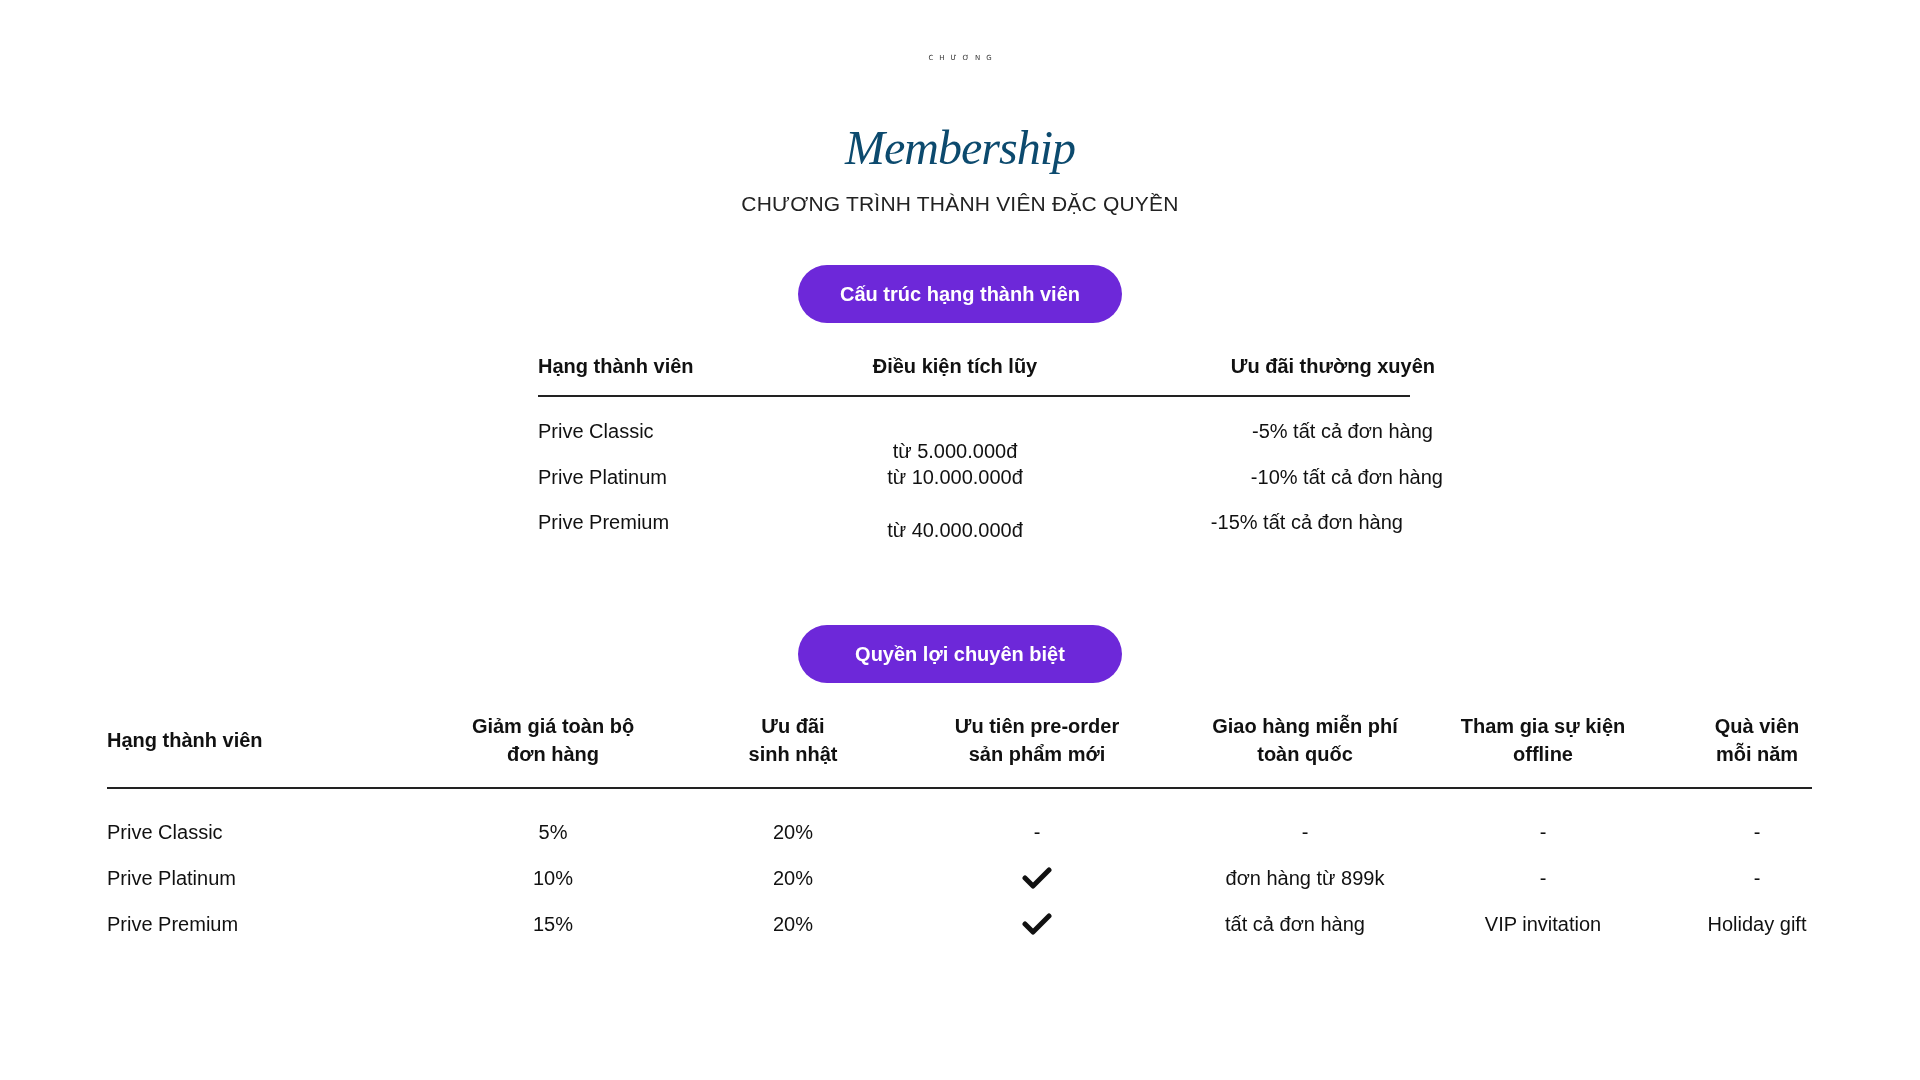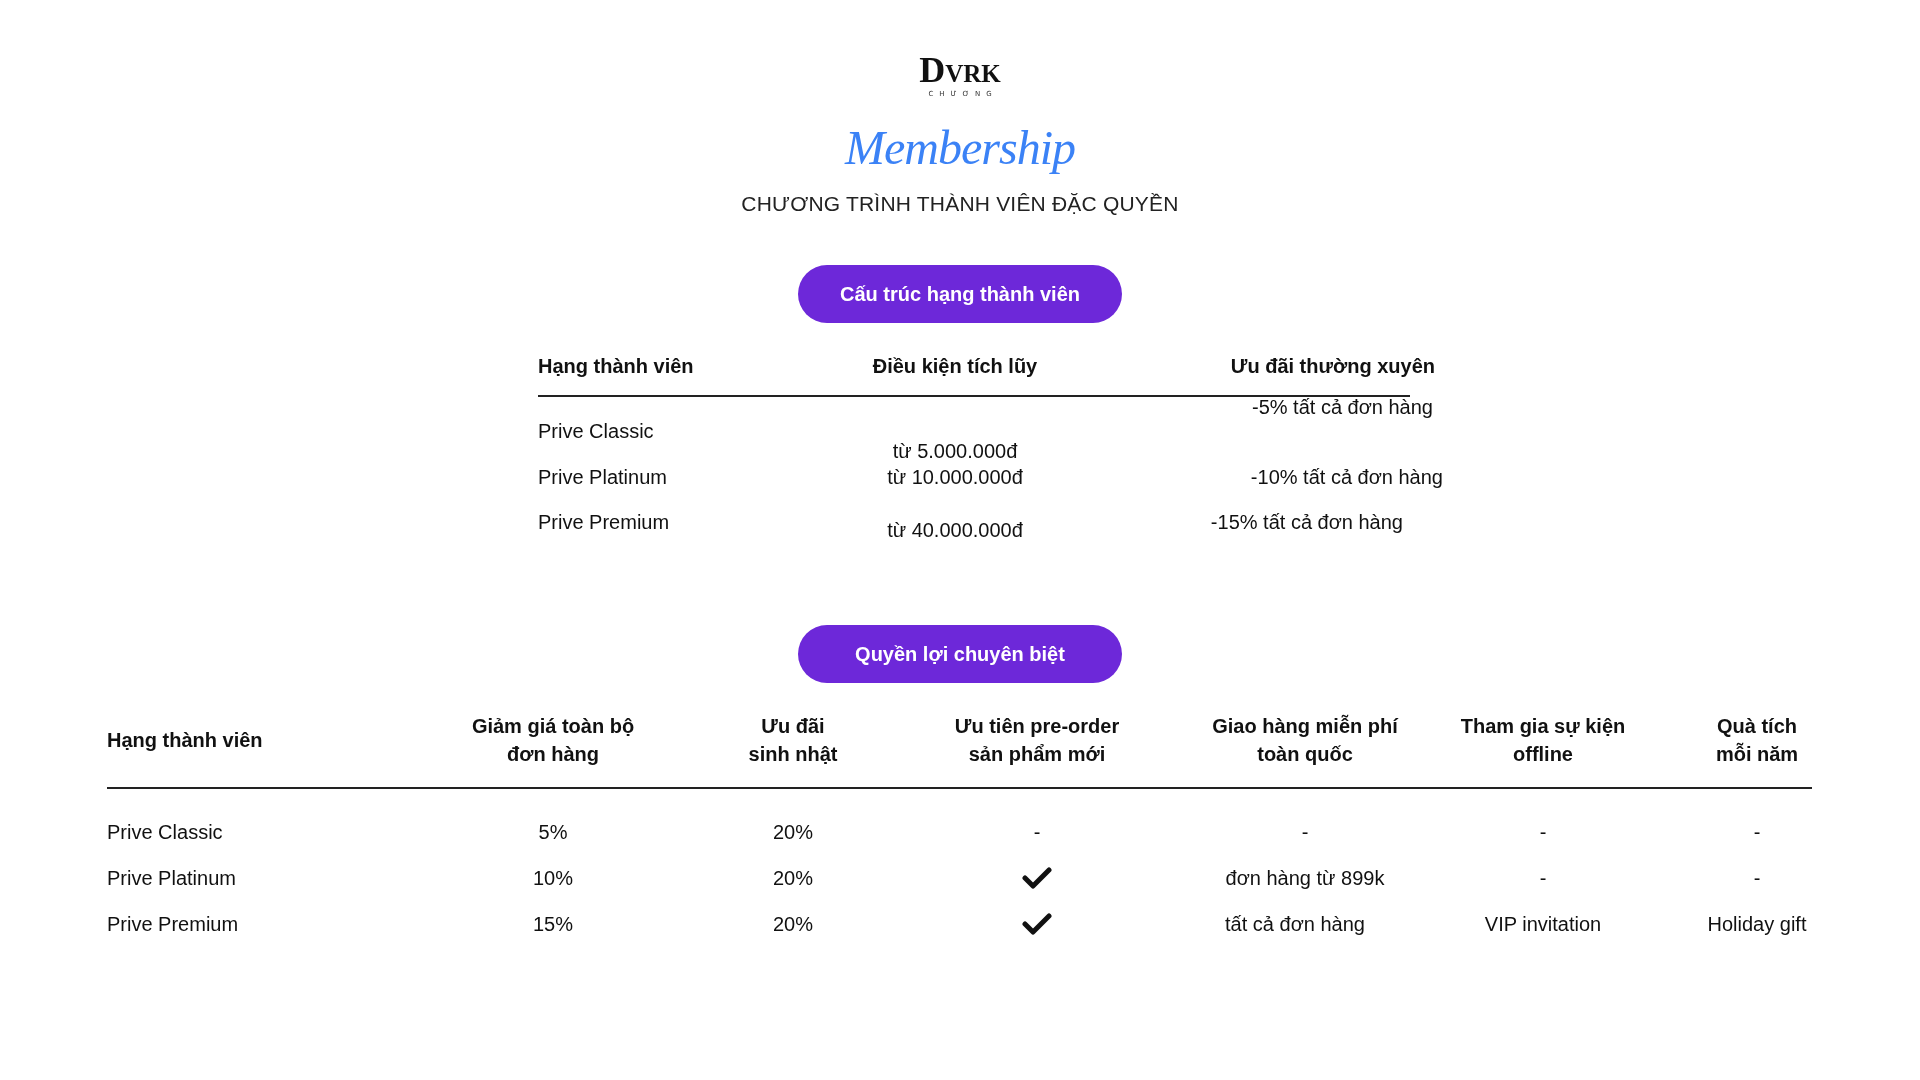--- a/index.html
+++ b/index.html
@@ -11,21 +11,21 @@
   .abs { position:absolute; }
   
   .logo { left:0; width:1920px; top:52px; text-align:center; }
   .logo-main { font-family:"Liberation Serif", "DejaVu Serif", serif; color:#111; line-height:1; letter-spacing:0px; }
   .logo-d { font-size:36px; font-weight:700; }
   .logo-vrk { font-size:25px; font-weight:700; }
   .logo-sub { font-size:7px; letter-spacing:6px; margin-top:2px; padding-left:6px; font-family:"DejaVu Sans", sans-serif; color:#333; }
   
   .title { left:0; width:1920px; top:118px; text-align:center;
     font-family:"Liberation Serif", "DejaVu Serif", serif; font-style:italic;
-    font-size:48px; line-height:60px; color:#3b82f6; letter-spacing:-1px; }
+    font-size:48px; line-height:60px; color:#0c4a6e; letter-spacing:-1px; }
   .subtitle { left:0; width:1920px; top:190px; text-align:center;
     font-size:21px; line-height:28px; font-weight:400; color:#222; letter-spacing:0.2px; }
   
   .pill { left:798px; width:324px; height:58px; border-radius:29px; background:#6d28d9; color:#fff;
     font-weight:700; font-size:20px; display:flex; align-items:center; justify-content:center;
     cursor:pointer; }
   
   .t1-cell { font-size:20px; line-height:26px; white-space:nowrap; }
   .bold { font-weight:700; }
   .c1 { left:538px; }
@@ -36,41 +36,40 @@
   
   .t2 { font-size:20px; line-height:28px; white-space:nowrap; }
   .t2h { font-weight:700; text-align:center; }
   .center { text-align:center; }
   .check { width:30px; height:24px; }
 </style>
 </head>
 <body>
 
 <div class="abs logo">
-  <div class="logo-main"><span class="logo-d">D</span><span class="logo-vrk">VRK</span></div>
   <div class="logo-sub">CHƯƠNG</div>
 </div>
 
 <div class="abs title">Membership</div>
 <div class="abs subtitle">CHƯƠNG TRÌNH THÀNH VIÊN ĐẶC QUYỀN</div>
 
 <div class="abs pill" style="top:265px;">
   <span>Cấu trúc hạng thành viên</span>
 </div>
 
 <div>
   <div class="abs t1-cell bold c1" style="top:353px;">Hạng thành viên</div>
   <div class="abs t1-cell bold c2" style="top:353px;">Điều kiện tích lũy</div>
   <div class="abs t1-cell bold c3" style="top:353px;">Ưu đãi thường xuyên</div>
   <div class="abs divider" style="left:538px; width:872px; top:395px;"></div>
 
   <div>
     <div class="abs t1-cell c1" style="top:418px;">Prive Classic</div>
     <div class="abs t1-cell c2" style="top:418px;margin-top:20px;">từ 5.000.000đ</div>
-    <div class="abs t1-cell c3v" style="top:394px;padding-left:30px;">-5% tất cả đơn hàng</div>
+    <div class="abs t1-cell c3v" style="top:418px;padding-left:30px;">-5% tất cả đơn hàng</div>
   </div>
   <div>
     <div class="abs t1-cell c1" style="top:464px;">Prive Platinum</div>
     <div class="abs t1-cell c2" style="top:464px;">từ 10.000.000đ</div>
     <div class="abs t1-cell c3v" style="top:464px;margin-left:40px;">-10% tất cả đơn hàng</div>
   </div>
   <div>
     <div class="abs t1-cell c1" style="top:509px;">Prive Premium</div>
     <div class="abs t1-cell c2" style="top:509px;margin-top:8px;">từ 40.000.000đ</div>
     <div class="abs t1-cell c3v" style="top:509px;">-15% tất cả đơn hàng</div>
@@ -99,21 +98,21 @@
   </div>
   <div class="abs t2 t2h" style="left:1185px; width:240px; top:712px;">
     <div>Giao hàng miễn phí</div>
     <div>toàn quốc</div>
   </div>
   <div class="abs t2 t2h" style="left:1433px; width:220px; top:712px;">
     <div>Tham gia sự kiện</div>
     <div>offline</div>
   </div>
   <div class="abs t2 t2h" style="left:1677px; width:160px; top:712px;">
-    <div>Quà tích</div>
+    <div>Quà viên</div>
     <div>mỗi năm</div>
   </div>
 
   <div class="abs divider" style="left:107px; width:1705px; top:787px;"></div>
 
   <div>
     <div class="abs t2" style="left:107px; top:818px;">Prive Classic</div>
     <div class="abs t2 center" style="left:453px; width:200px; top:818px;">5%</div>
     <div class="abs t2 center" style="left:693px; width:200px; top:818px;">20%</div>
     <div class="abs t2 center" style="left:917px; width:240px; top:818px;">-</div>

